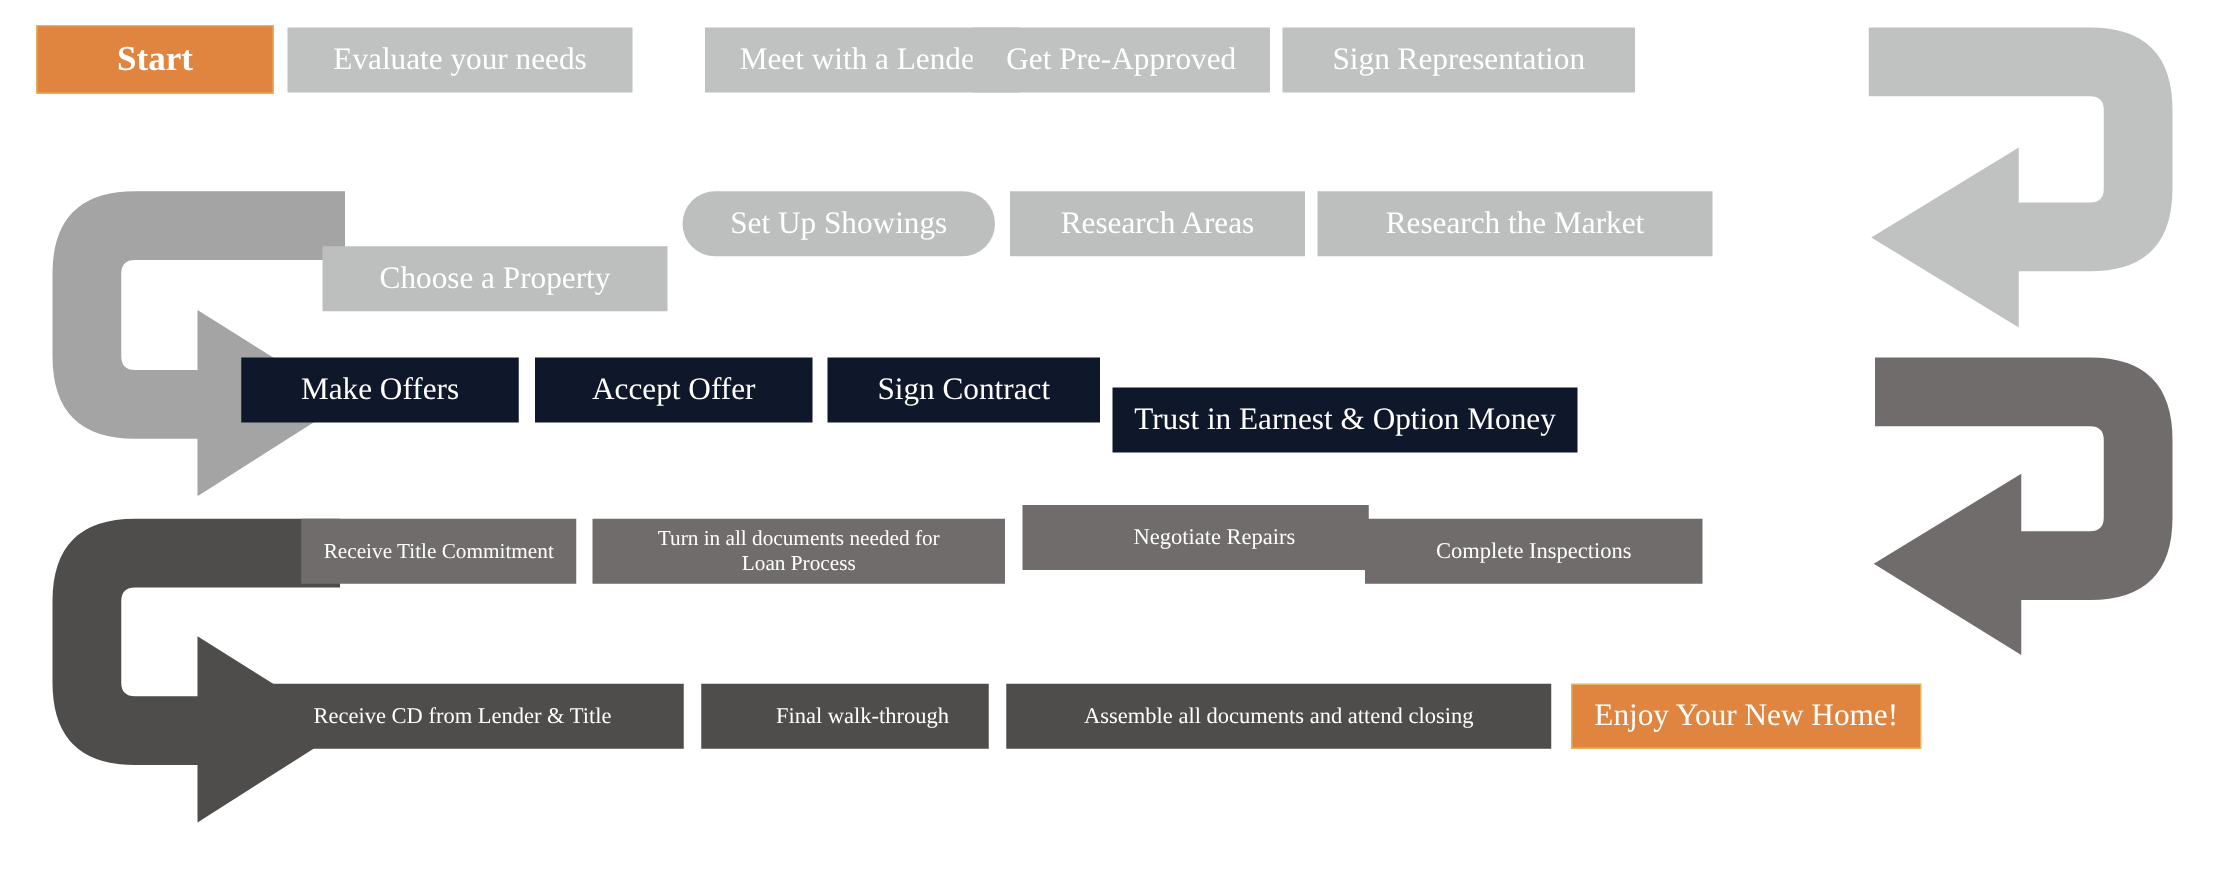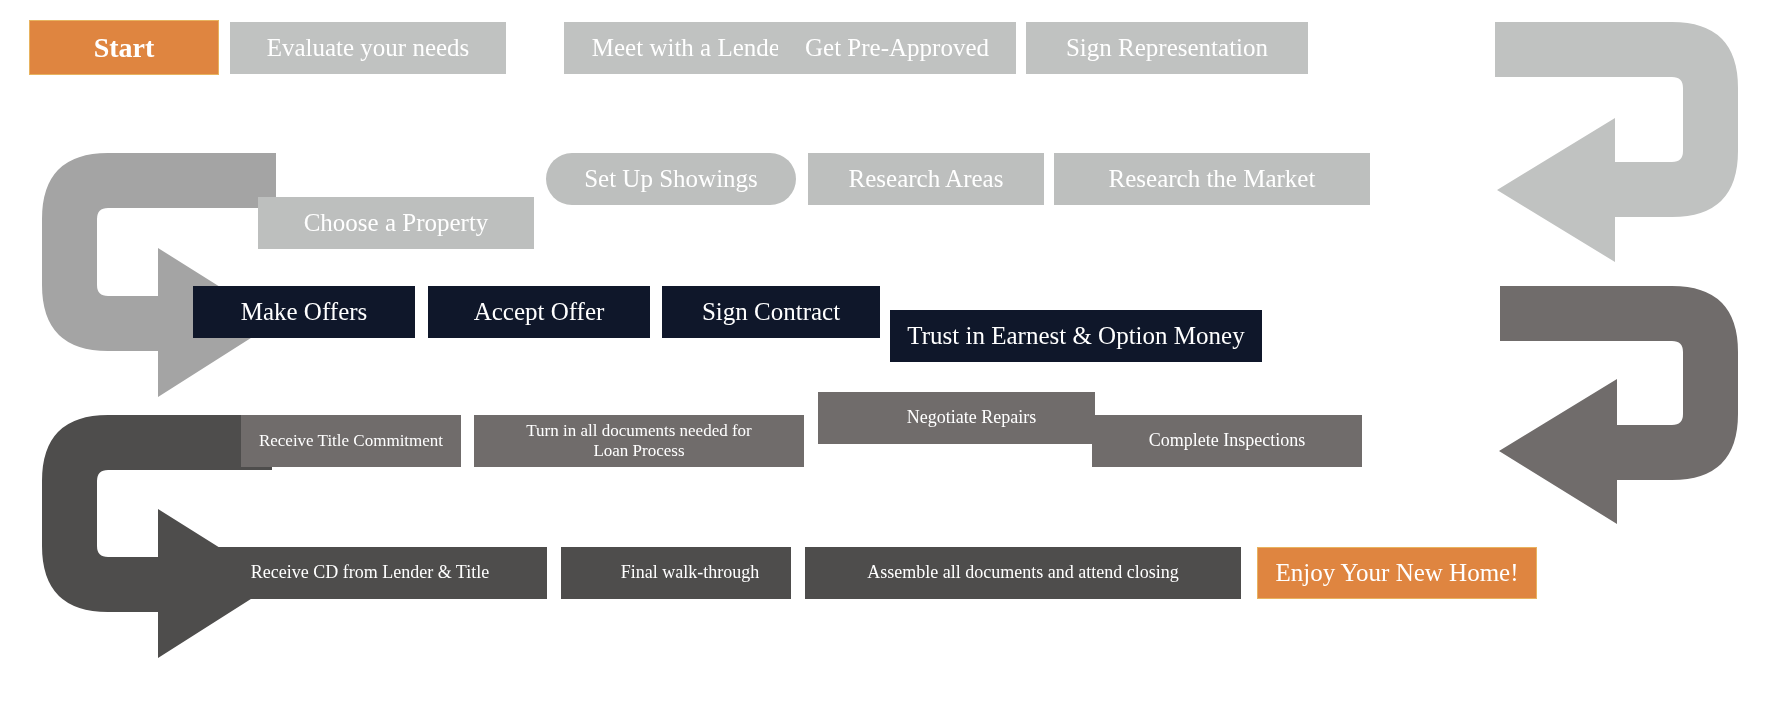--- a/index.html
+++ b/index.html
@@ -153,21 +153,21 @@
 
   <div class="step tier-3 fs-mid" style="left:662px; top:286px; width:218px; height:52px;">Sign Contract</div>
 
   <div class="step tier-3 fs-mid" style="left:890px; top:286px; width:372px; height:52px;margin-top:24px;">Trust in Earnest &amp; Option Money</div>
 
   <div class="step tier-4 fs-tiny" style="left:241px; top:415px; width:220px; height:52px;">Receive Title Commitment</div>
 
   <div class="step tier-4 fs-tiny" style="left:474px; top:415px; width:330px; height:52px;">Turn in all documents needed for
 Loan Process</div>
 
-  <div class="step tier-4 fs-small" style="left:818px; top:392px; width:277px; height:52px;padding-left:36px;">Negotiate Repairs</div>
+  <div class="step tier-4 fs-small" style="left:818px; top:404px; width:277px; height:52px;padding-left:36px;">Negotiate Repairs</div>
 
   <div class="step tier-4 fs-small" style="left:1092px; top:415px; width:270px; height:52px;">Complete Inspections</div>
 
   <div class="step tier-5 fs-small" style="left:193px; top:547px; width:354px; height:52px;">Receive CD from Lender &amp; Title</div>
 
   <div class="step tier-5 fs-small" style="left:561px; top:547px; width:230px; height:52px;padding-left:34px;">Final walk-through</div>
 
   <div class="step tier-5 fs-small" style="left:805px; top:547px; width:436px; height:52px;">Assemble all documents and attend closing</div>
 
   <div class="step accent fs-mid" style="left:1257px; top:547px; width:280px; height:52px;">Enjoy Your New Home!</div>

